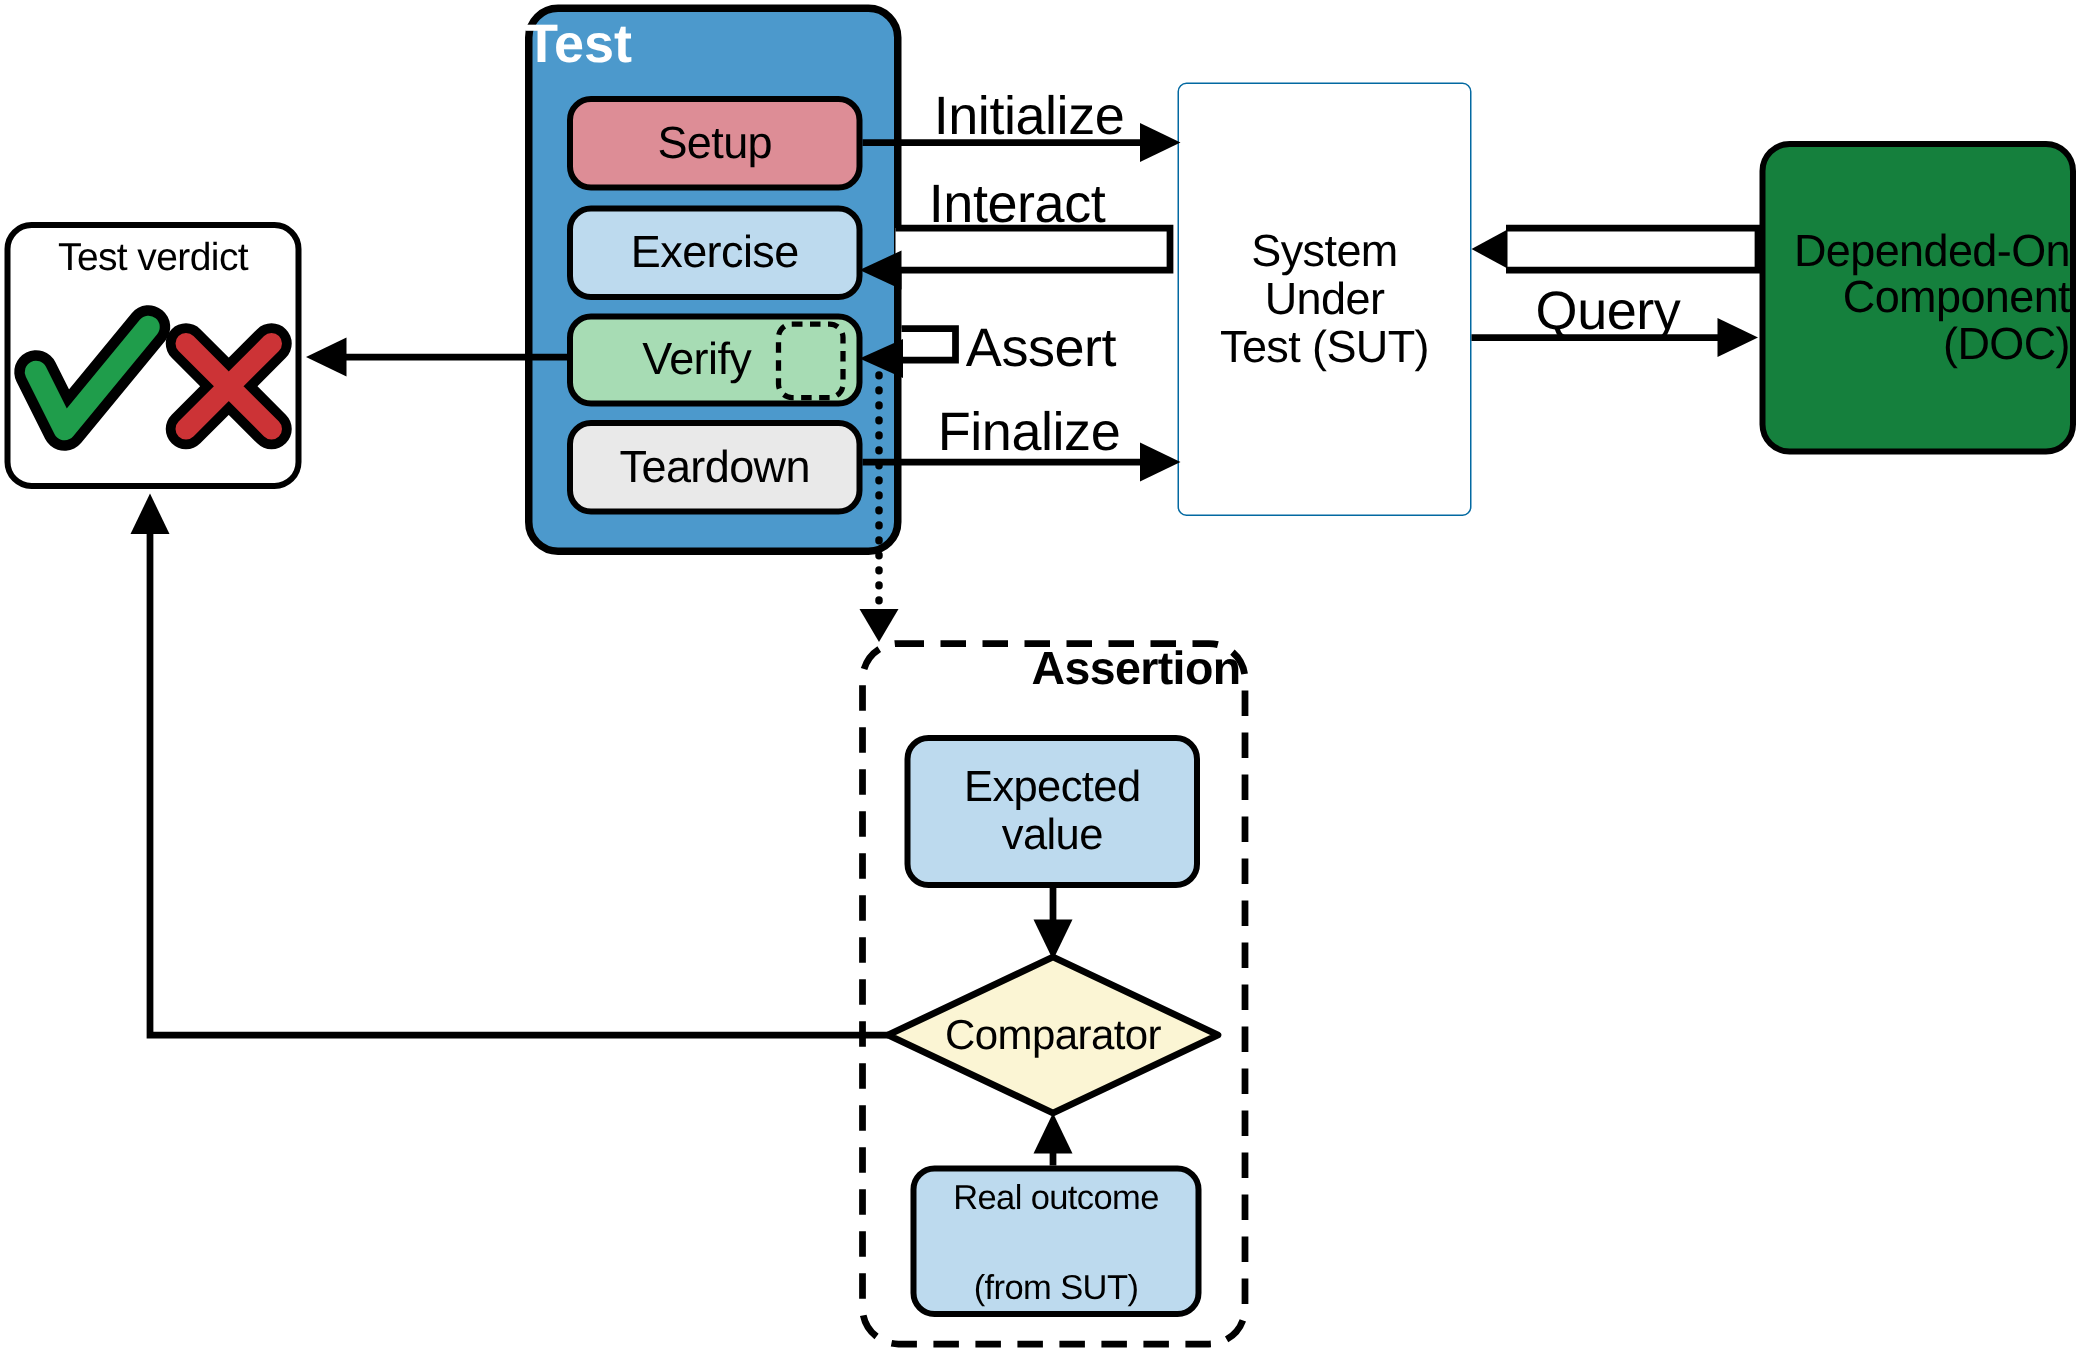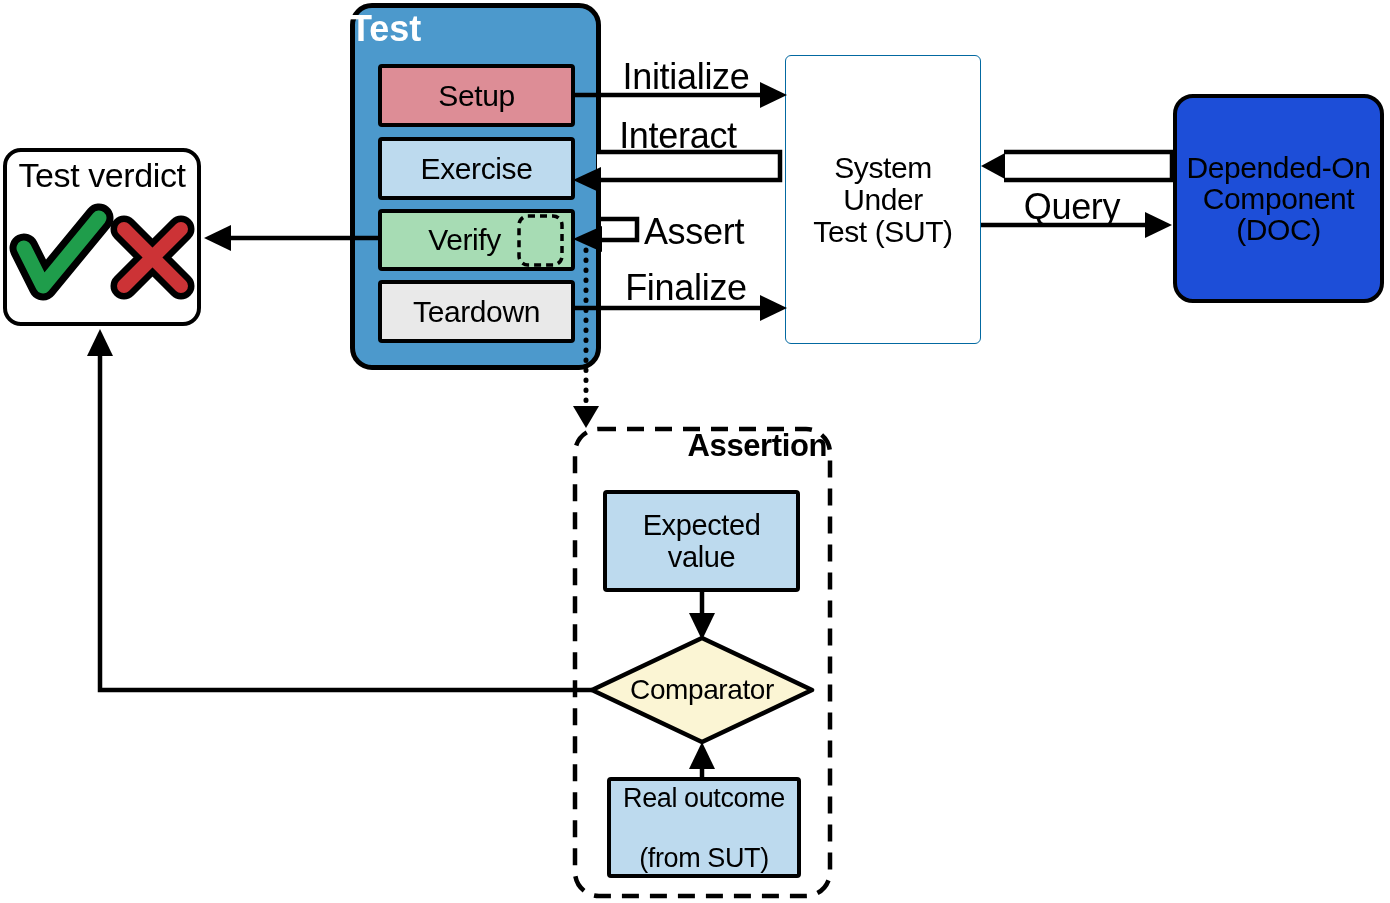--- a/index.html
+++ b/index.html
@@ -1,42 +1,42 @@
 <!DOCTYPE html>
 <html><head>
 <meta charset="utf-8">
 <style>
   html,body{margin:0;padding:0;background:#fff;}
   #page{position:relative;width:1390px;height:903px;background:#fff;overflow:hidden;
         font-family:"Liberation Sans",sans-serif;color:#000;}
   .abs{position:absolute;box-sizing:border-box;}
-  .box{border:4px solid #000;border-radius:4px;display:flex;align-items:center;
+  .box{border:4px solid #000;border-radius:16px;display:flex;align-items:center;
        justify-content:center;text-align:center;font-size:30px;letter-spacing:-0.4px;}
   #test-box{left:350px;top:3px;width:251px;height:367px;background:#4C99CC;
             border:5px solid #000;border-radius:22px;}
   #test-title{left:350px;top:8px;width:251px;text-align:left;color:#fff;
               font-size:36px;font-weight:bold;}
   .phase{left:378px;width:197px;height:63px;}
   #setup-box{top:64px;background:#DD8D96;}
   #exercise-box{top:137px;background:#BDDAEE;}
   #verify-box{top:209px;height:62px;background:#A7DCB4;padding-right:24px;}
   #teardown-box{top:280px;background:#E9E9E9;}
   #verdict-box{left:3px;top:148px;width:198px;height:178px;background:#fff;border-radius:18px;
                border:4px solid #000;}
-  #verdict-title{left:3px;top:156px;width:198px;text-align:center;font-size:34px;letter-spacing:-0.4px;}
+  #verdict-title{left:3px;top:156px;width:198px;text-align:center;font-size:26px;letter-spacing:-0.4px;}
   #sut-box{left:785px;top:55px;width:196px;height:289px;background:#fff;border:1px solid #0369a1;
            border-radius:6px;flex-direction:column;line-height:32px;}
-  #doc-box{left:1173px;top:94px;width:211px;height:209px;background:#1d4ed8;border-radius:20px;
-           flex-direction:column;line-height:31px;}
+  #doc-box{left:1173px;top:94px;width:211px;height:209px;background:#15803d;border-radius:20px;
+           flex-direction:column;line-height:31px;align-items:flex-end;}
   #assertion-title{left:577px;top:428px;width:250px;text-align:right;font-size:31px;
                    font-weight:bold;letter-spacing:-0.4px;}
   #expected-box{left:603px;top:490px;width:197px;height:102px;background:#BDDAEE;
                 flex-direction:column;line-height:32px;font-size:29px;}
   #real-box{left:607px;top:777px;width:194px;height:101px;background:#BDDAEE;
-            flex-direction:column;line-height:32px;font-size:27px;gap:28px;}
+            flex-direction:column;line-height:32px;font-size:23px;gap:28px;}
   #comparator-label{left:602px;top:674px;width:200px;text-align:center;font-size:28px;
                     letter-spacing:-0.4px;}
   .arrow-label{position:absolute;transform:translateX(-50%);font-size:36px;
                letter-spacing:-0.3px;white-space:nowrap;}
   #lbl-initialize{left:686px;top:56px;}
   #lbl-interact{left:678px;top:115px;}
   #lbl-assert{left:694px;top:211px;}
   #lbl-finalize{left:686px;top:267px;}
   #lbl-query{left:1072px;top:186px;}
   #connector-layer{position:absolute;left:0;top:0;z-index:5;pointer-events:none;}

